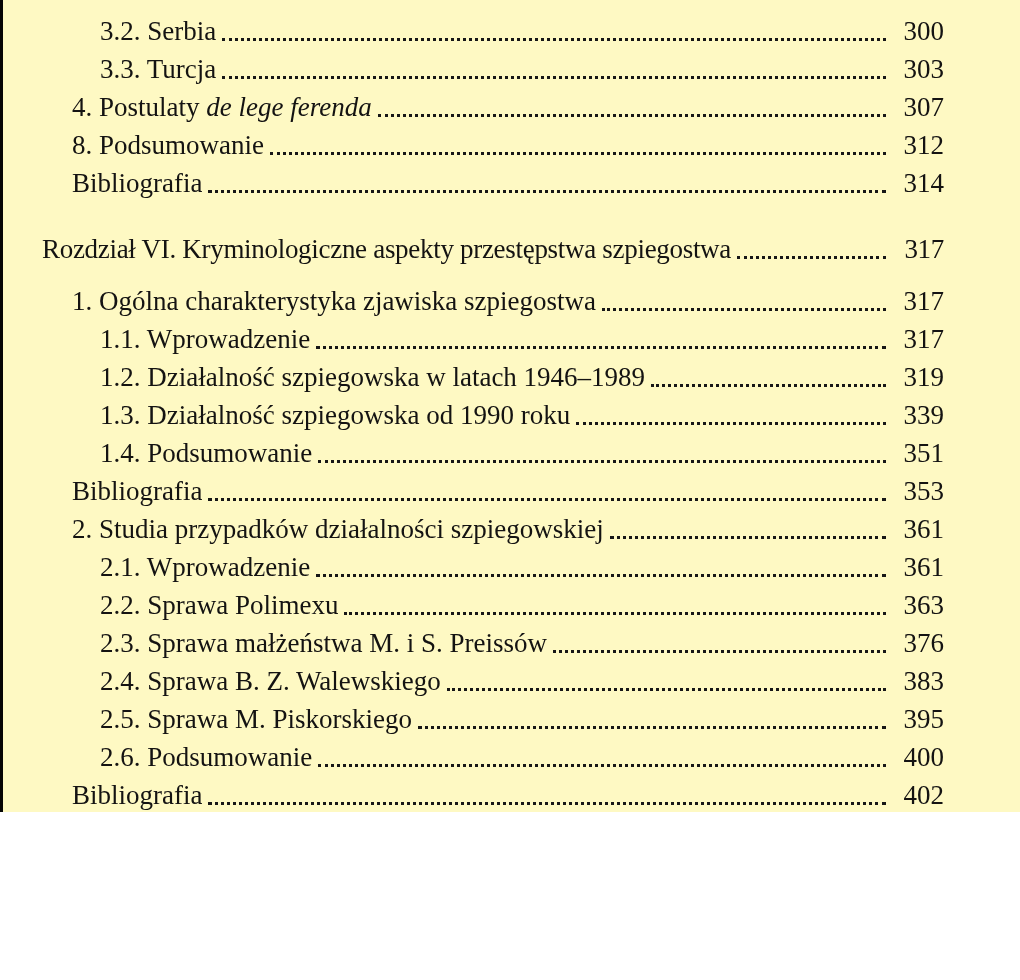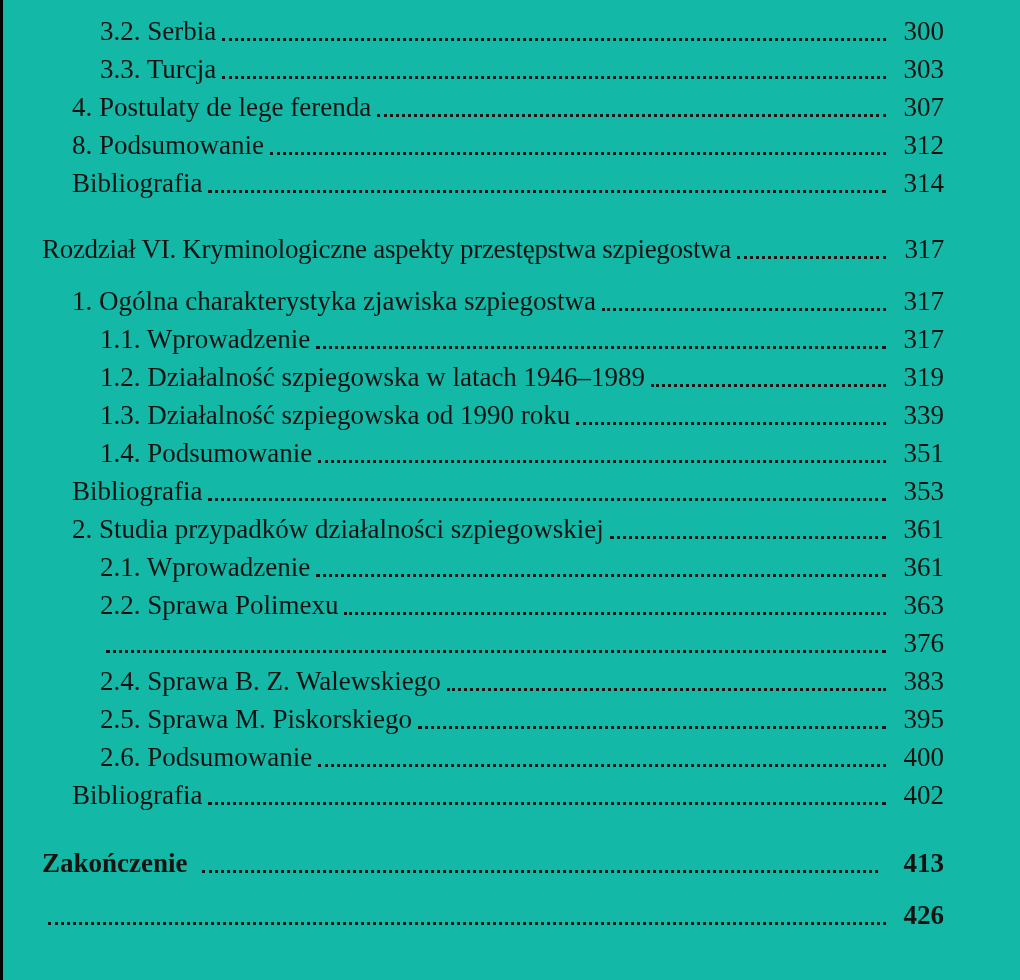--- a/index.html
+++ b/index.html
@@ -10,22 +10,22 @@
     width: 1020px;
     height: 980px;
     background: #ffffff;
     font-family: "Liberation Serif", "DejaVu Serif", serif;
     color: #141312;
     overflow: hidden;
   }
   .page {
     position: relative;
     width: 1020px;
-    height: 980px;
-    background: #14b8a6;
+    height: 812px;
+    background: #fef9c3;
     overflow: hidden;
   }
   .scan-edge {
     position: absolute;
     left: 0;
     top: 0;
     width: 3px;
     height: 100%;
     background: #050505;
   }
@@ -54,21 +54,21 @@
   .row.item + .row.backmatter {
     margin-top: 30px;
     gap: 8px;
   }
   .label {
     white-space: nowrap;
     flex-shrink: 1;
     min-width: 0;
     overflow: hidden;
   }
-  .label .it { }
+  .label .it { font-style: italic; }
   .leader {
     flex: 1;
     min-width: 12px;
     align-self: stretch;
     border-bottom: 3px dotted #171717;
     margin: 0 8px 0 6px;
     transform: translateY(-9px);
   }
   .pagenum {
     width: 50px;
@@ -166,20 +166,21 @@
     <span class="pagenum">361</span>
   </div>
 
   <div class="row indent-2 item">
     <span class="label"><span>2.2. Sprawa Polimexu</span></span>
     <span class="leader"></span>
     <span class="pagenum">363</span>
   </div>
 
   <div class="row indent-2 item">
+    <span class="label"><span>2.3. Sprawa małżeństwa M. i S. Preissów</span></span>
     <span class="leader"></span>
     <span class="pagenum">376</span>
   </div>
 
   <div class="row indent-2 item">
     <span class="label"><span>2.4. Sprawa B. Z. Walewskiego</span></span>
     <span class="leader"></span>
     <span class="pagenum">383</span>
   </div>
 

